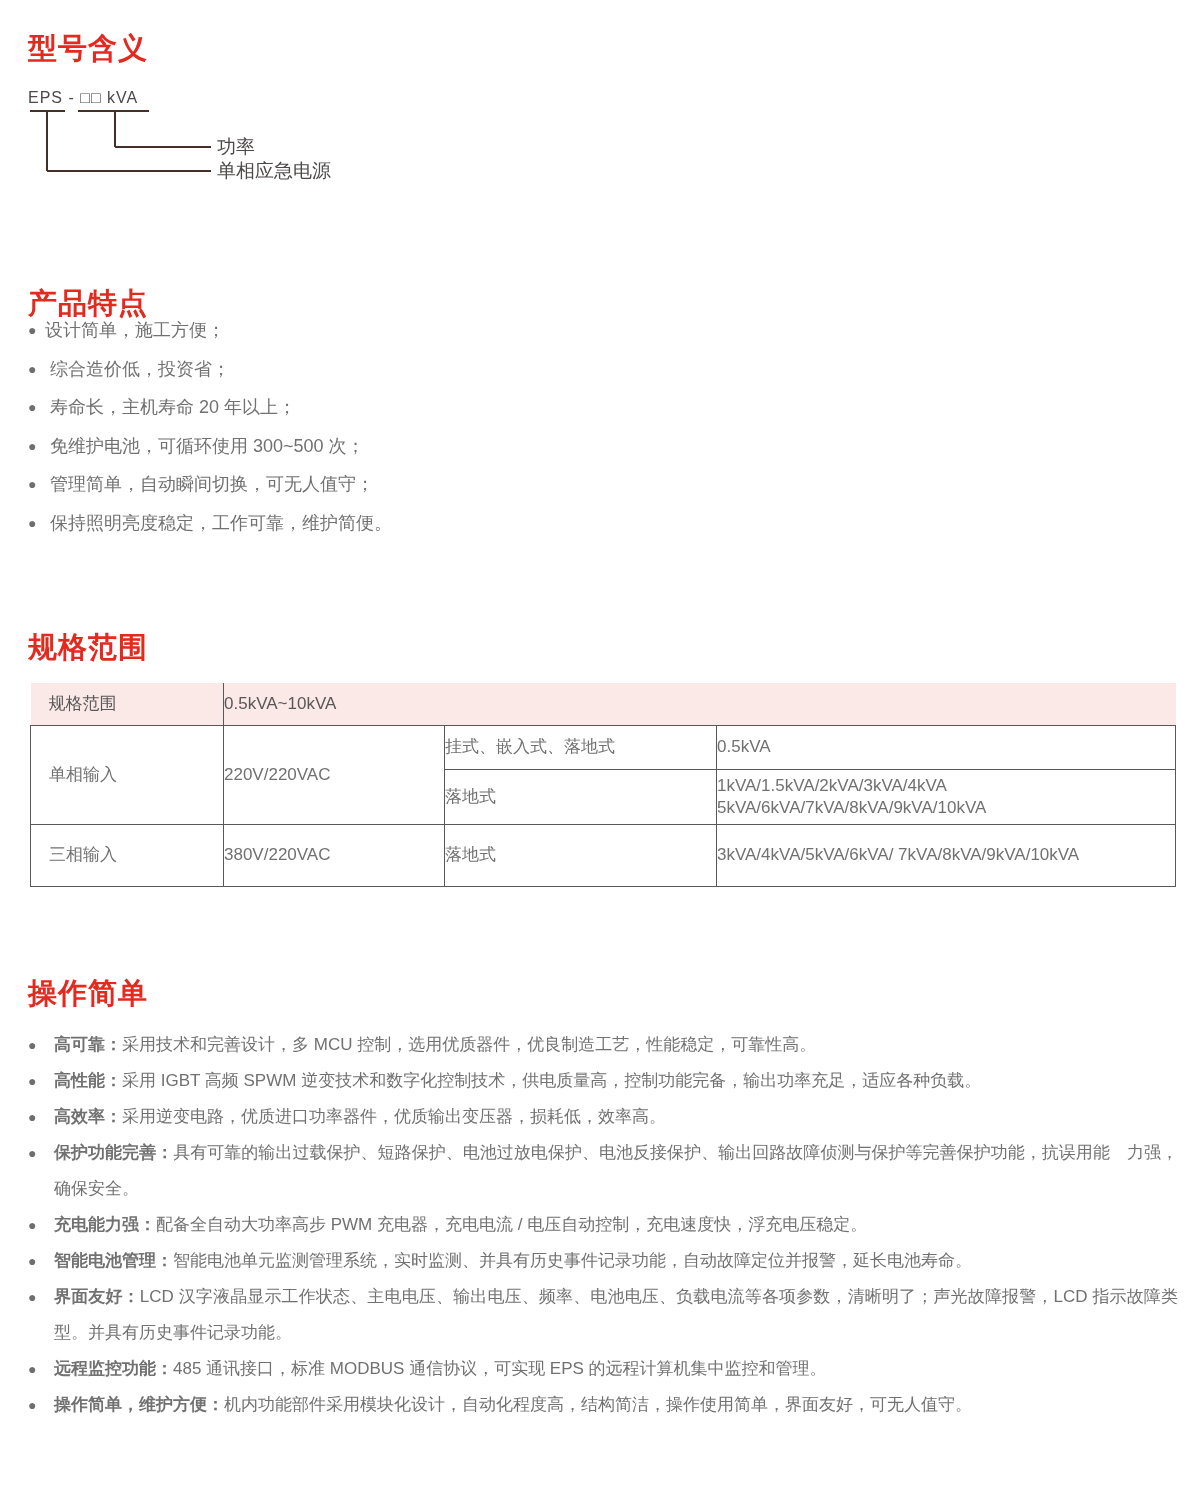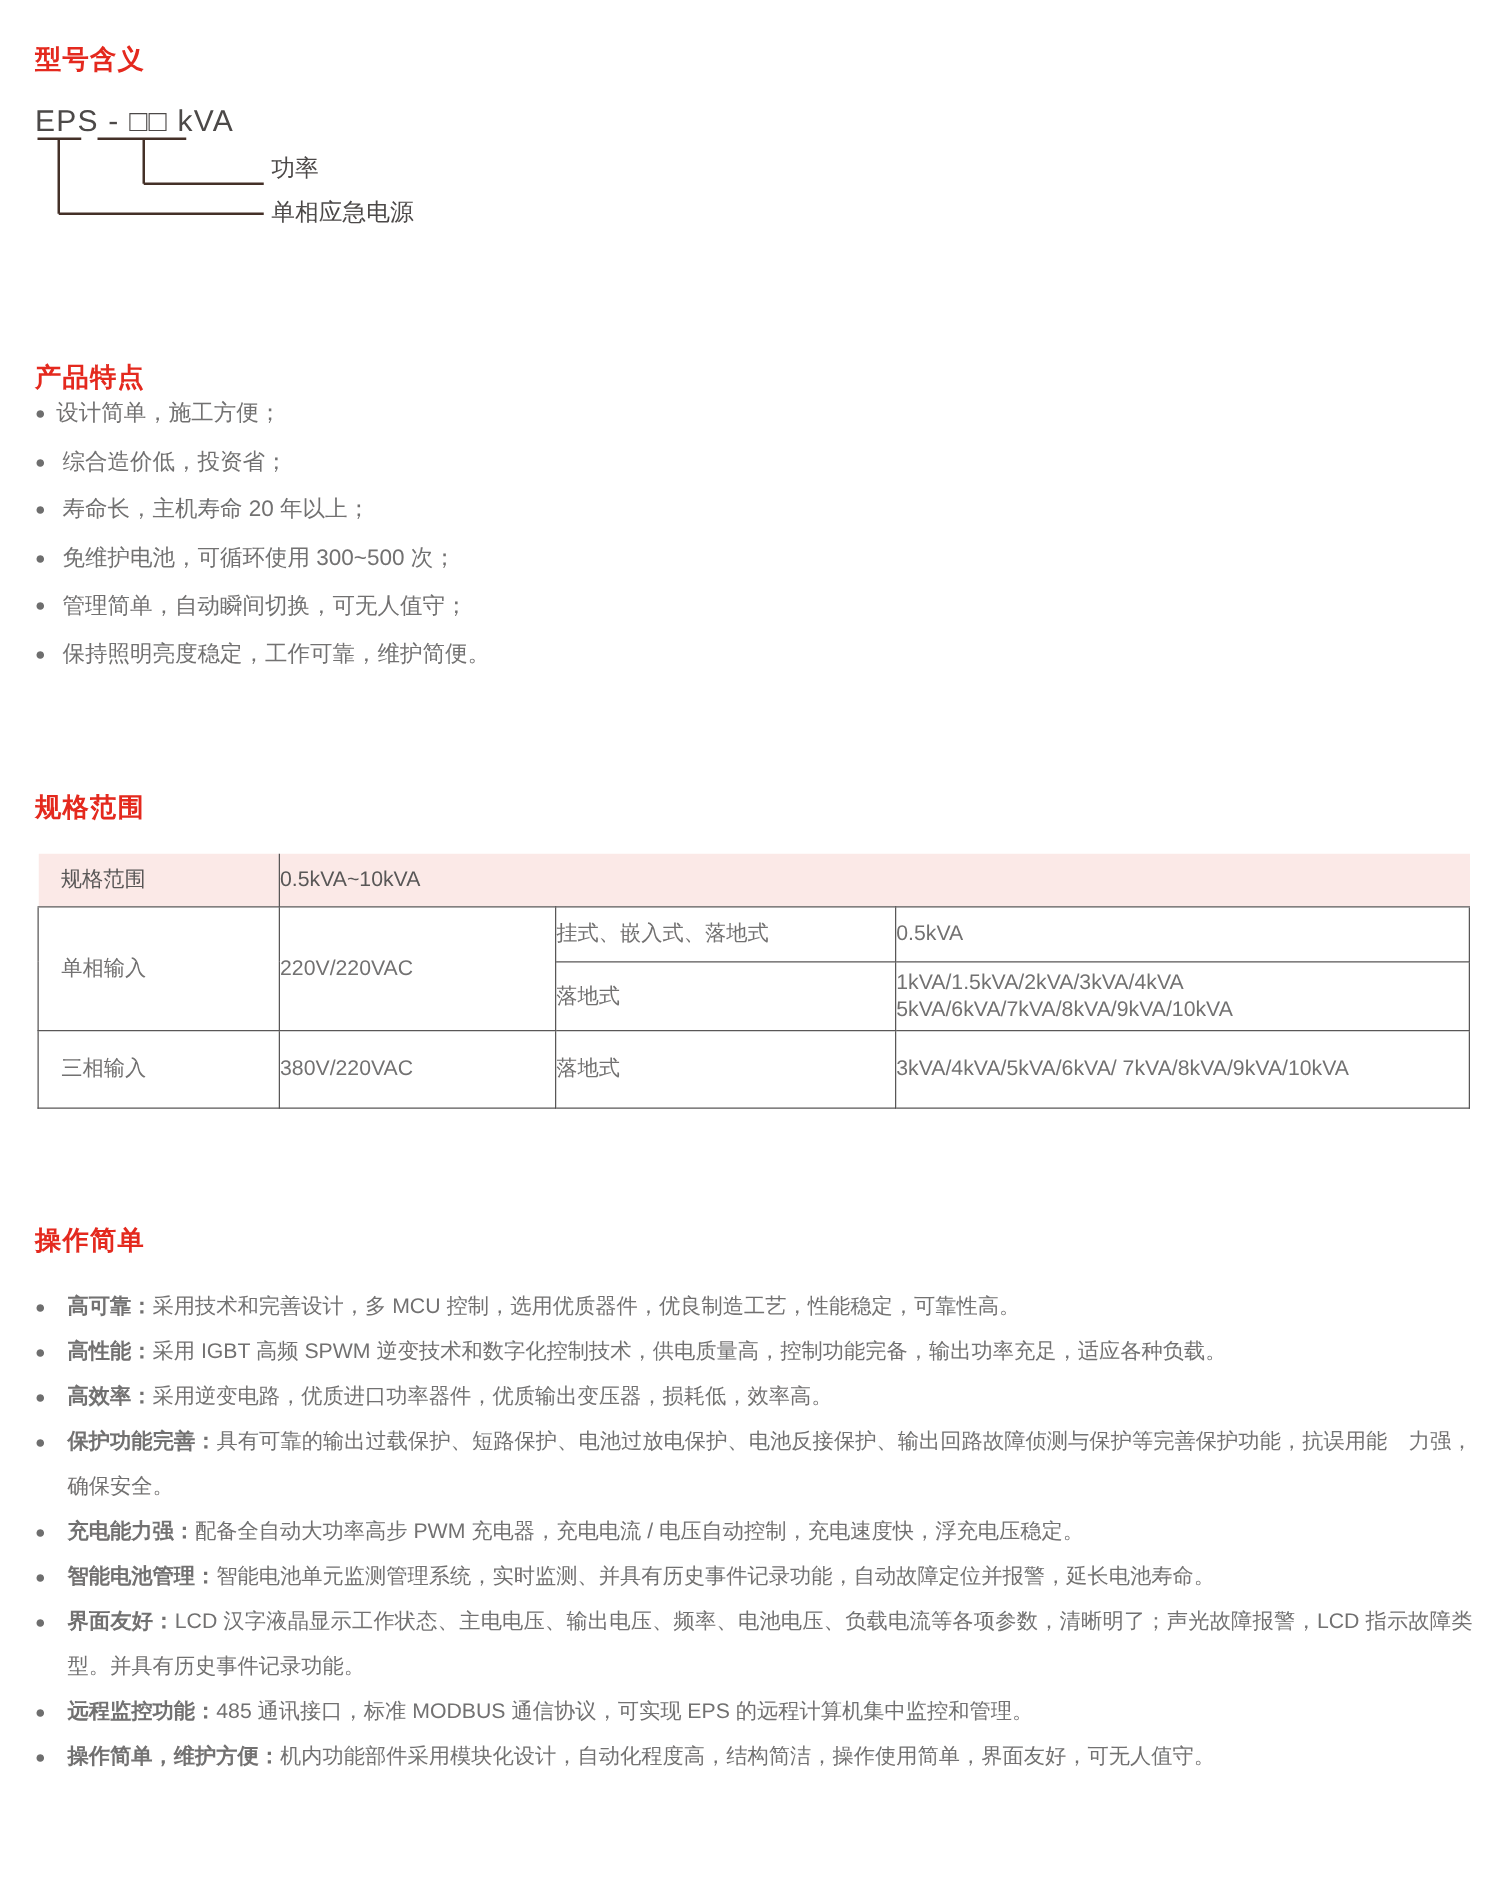--- a/index.html
+++ b/index.html
@@ -21,41 +21,41 @@
   .page{
     position:relative;
     width:1200px;
     height:1504px;
     background:var(--page_bg);
     overflow:hidden;
   }
   .red-heading{
     position:absolute;
     left:28px;
-    font-size:21px;
+    font-size:29px;
     line-height:28px;
     font-weight:bold;
     color:var(--heading_red);
     letter-spacing:1px;
   }
   
   .model-diagram{position:absolute;left:28px;top:84px;width:640px;height:112px;}
   .model-code{
     position:absolute;left:0;top:2px;
-    font-size:24px;line-height:24px;color:var(--text_dark);
+    font-size:16px;line-height:24px;color:var(--text_dark);
     letter-spacing:1px;
   }
   .diagram-svg{position:absolute;left:0;top:0;}
   .diagram-svg line{stroke:var(--diagram_line);stroke-width:2;}
   .diagram-label{
     position:absolute;left:189px;
     font-size:19px;line-height:24px;color:var(--text_dark);
     white-space:nowrap;
   }
-  .diagram-label.power{top:40px;}
+  .diagram-label.power{top:51px;}
   .diagram-label.type{top:75px;}
   
   .feature-list{position:absolute;left:28px;top:311px;width:1150px;}
   .feature-item{
     position:relative;
     padding-left:22px;
     font-size:18px;
     line-height:38.5px;
     color:var(--text_gray);
   }

